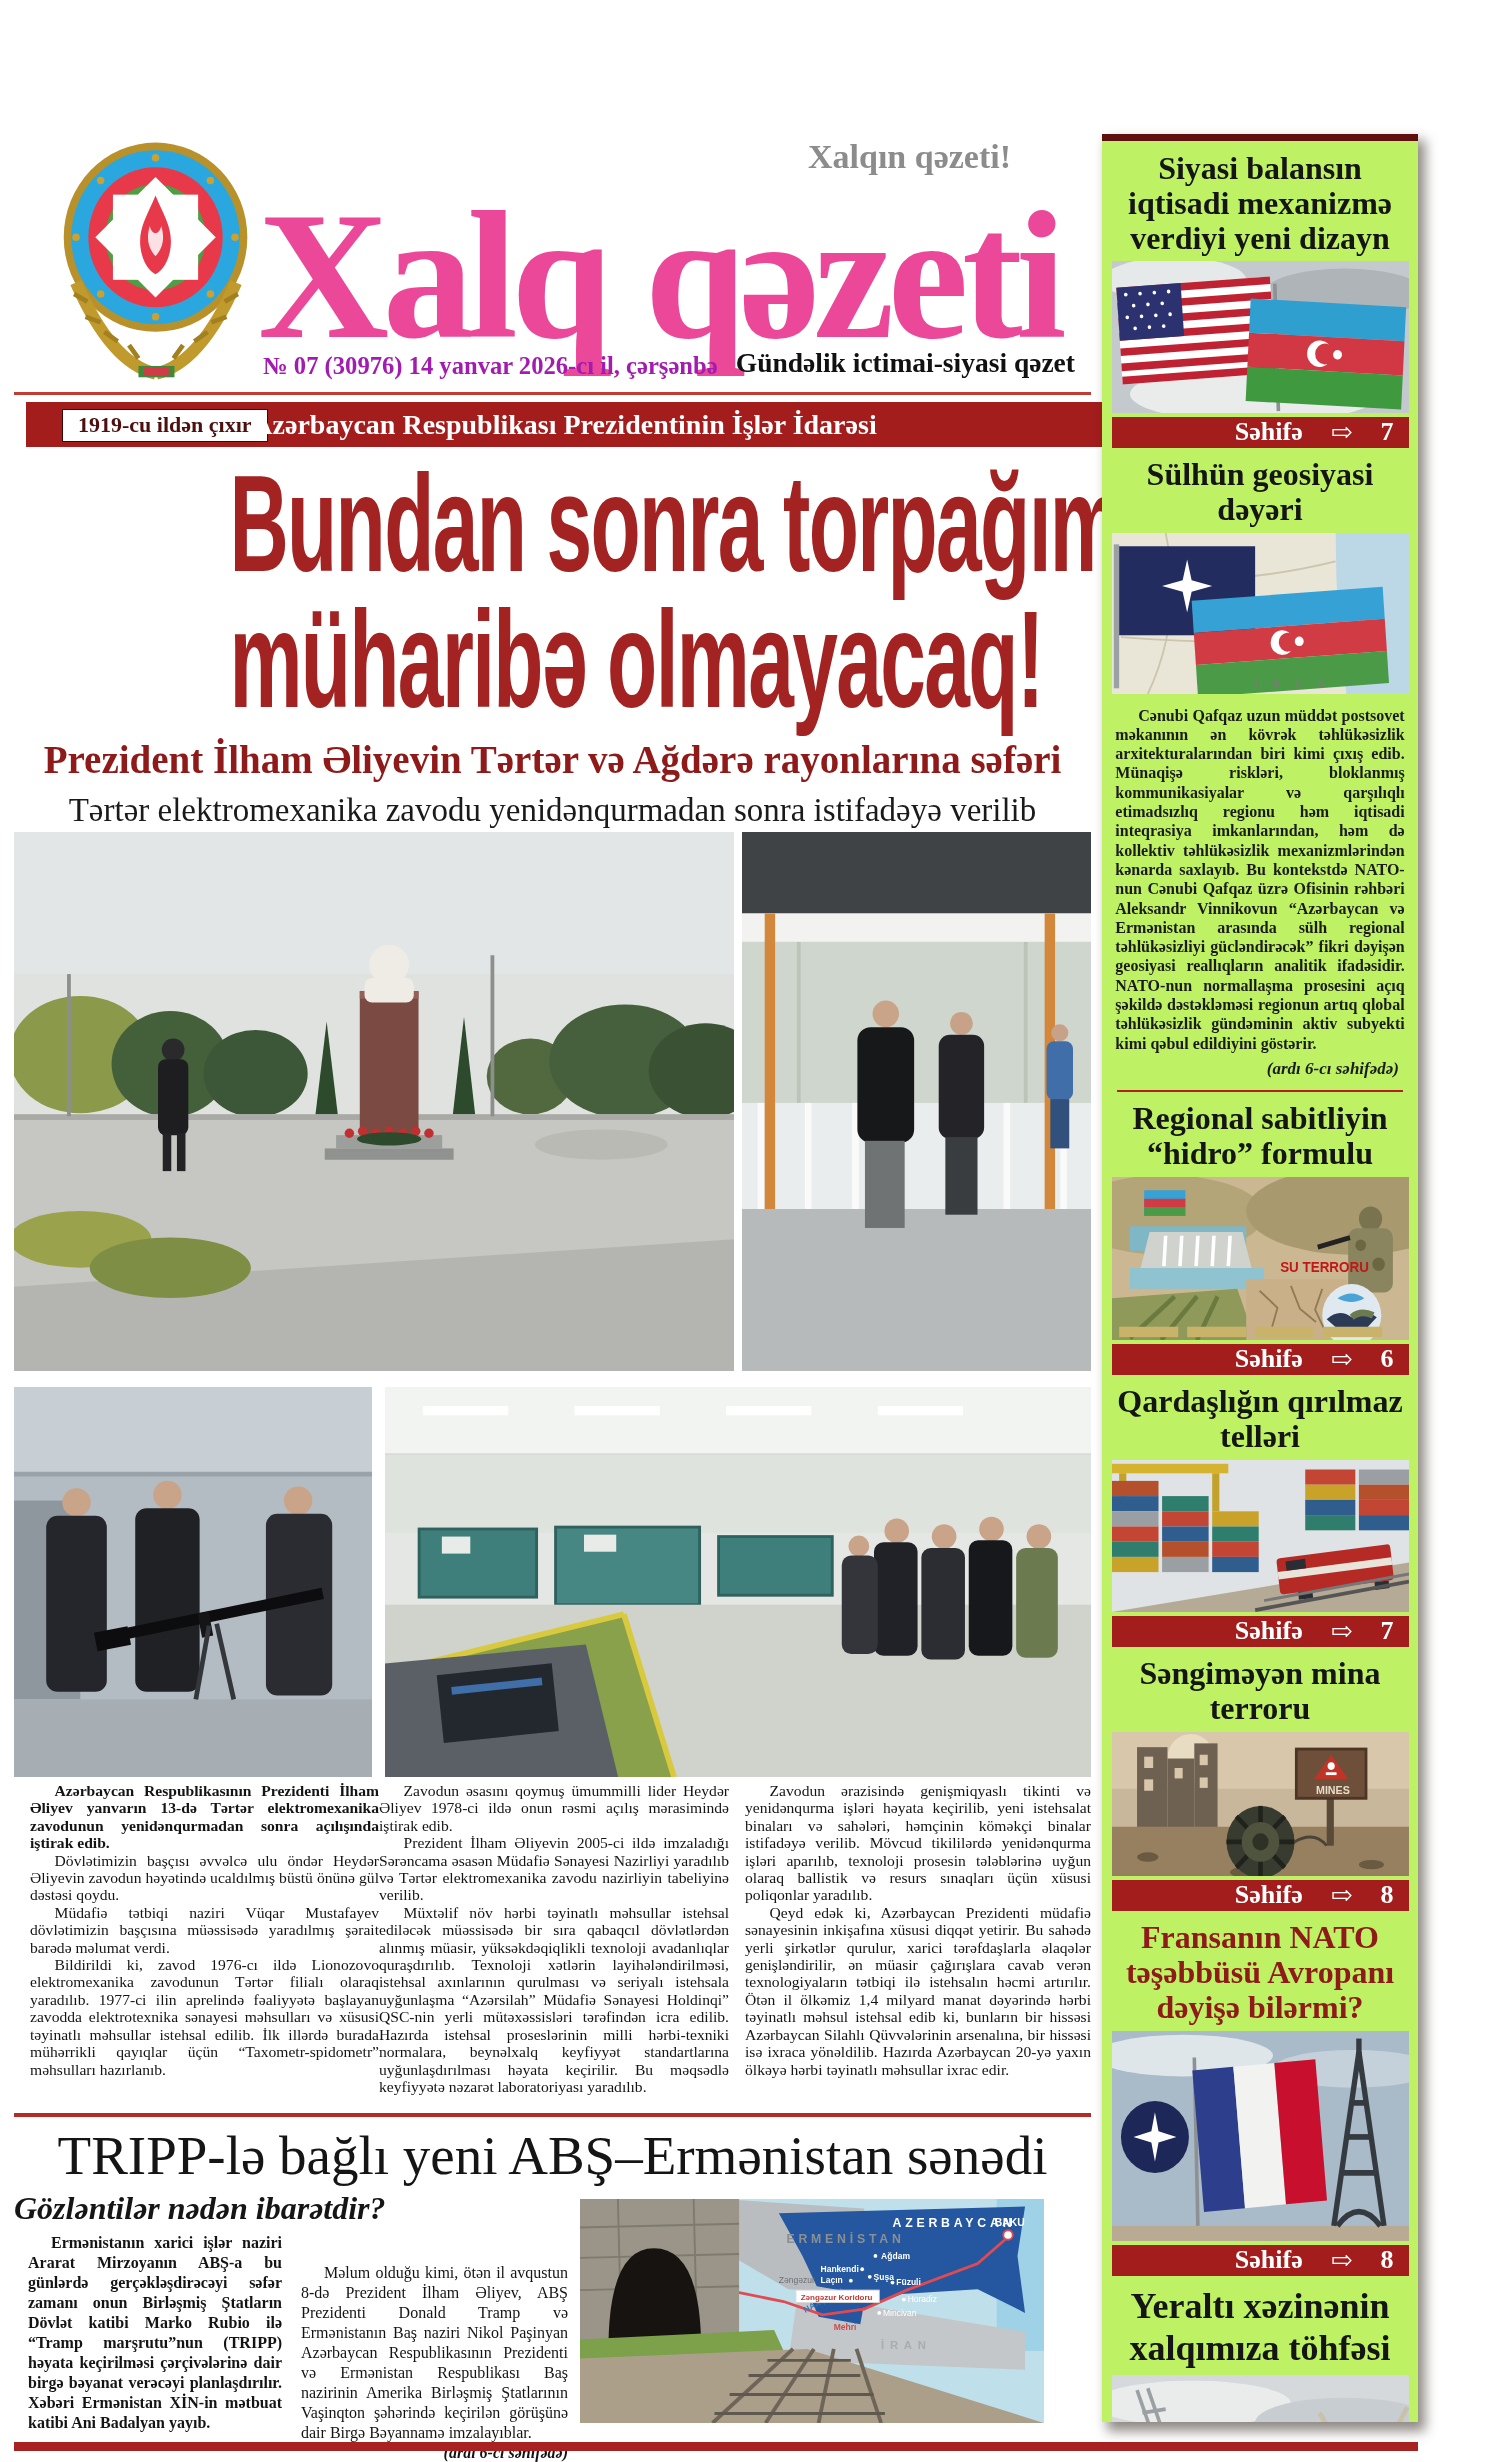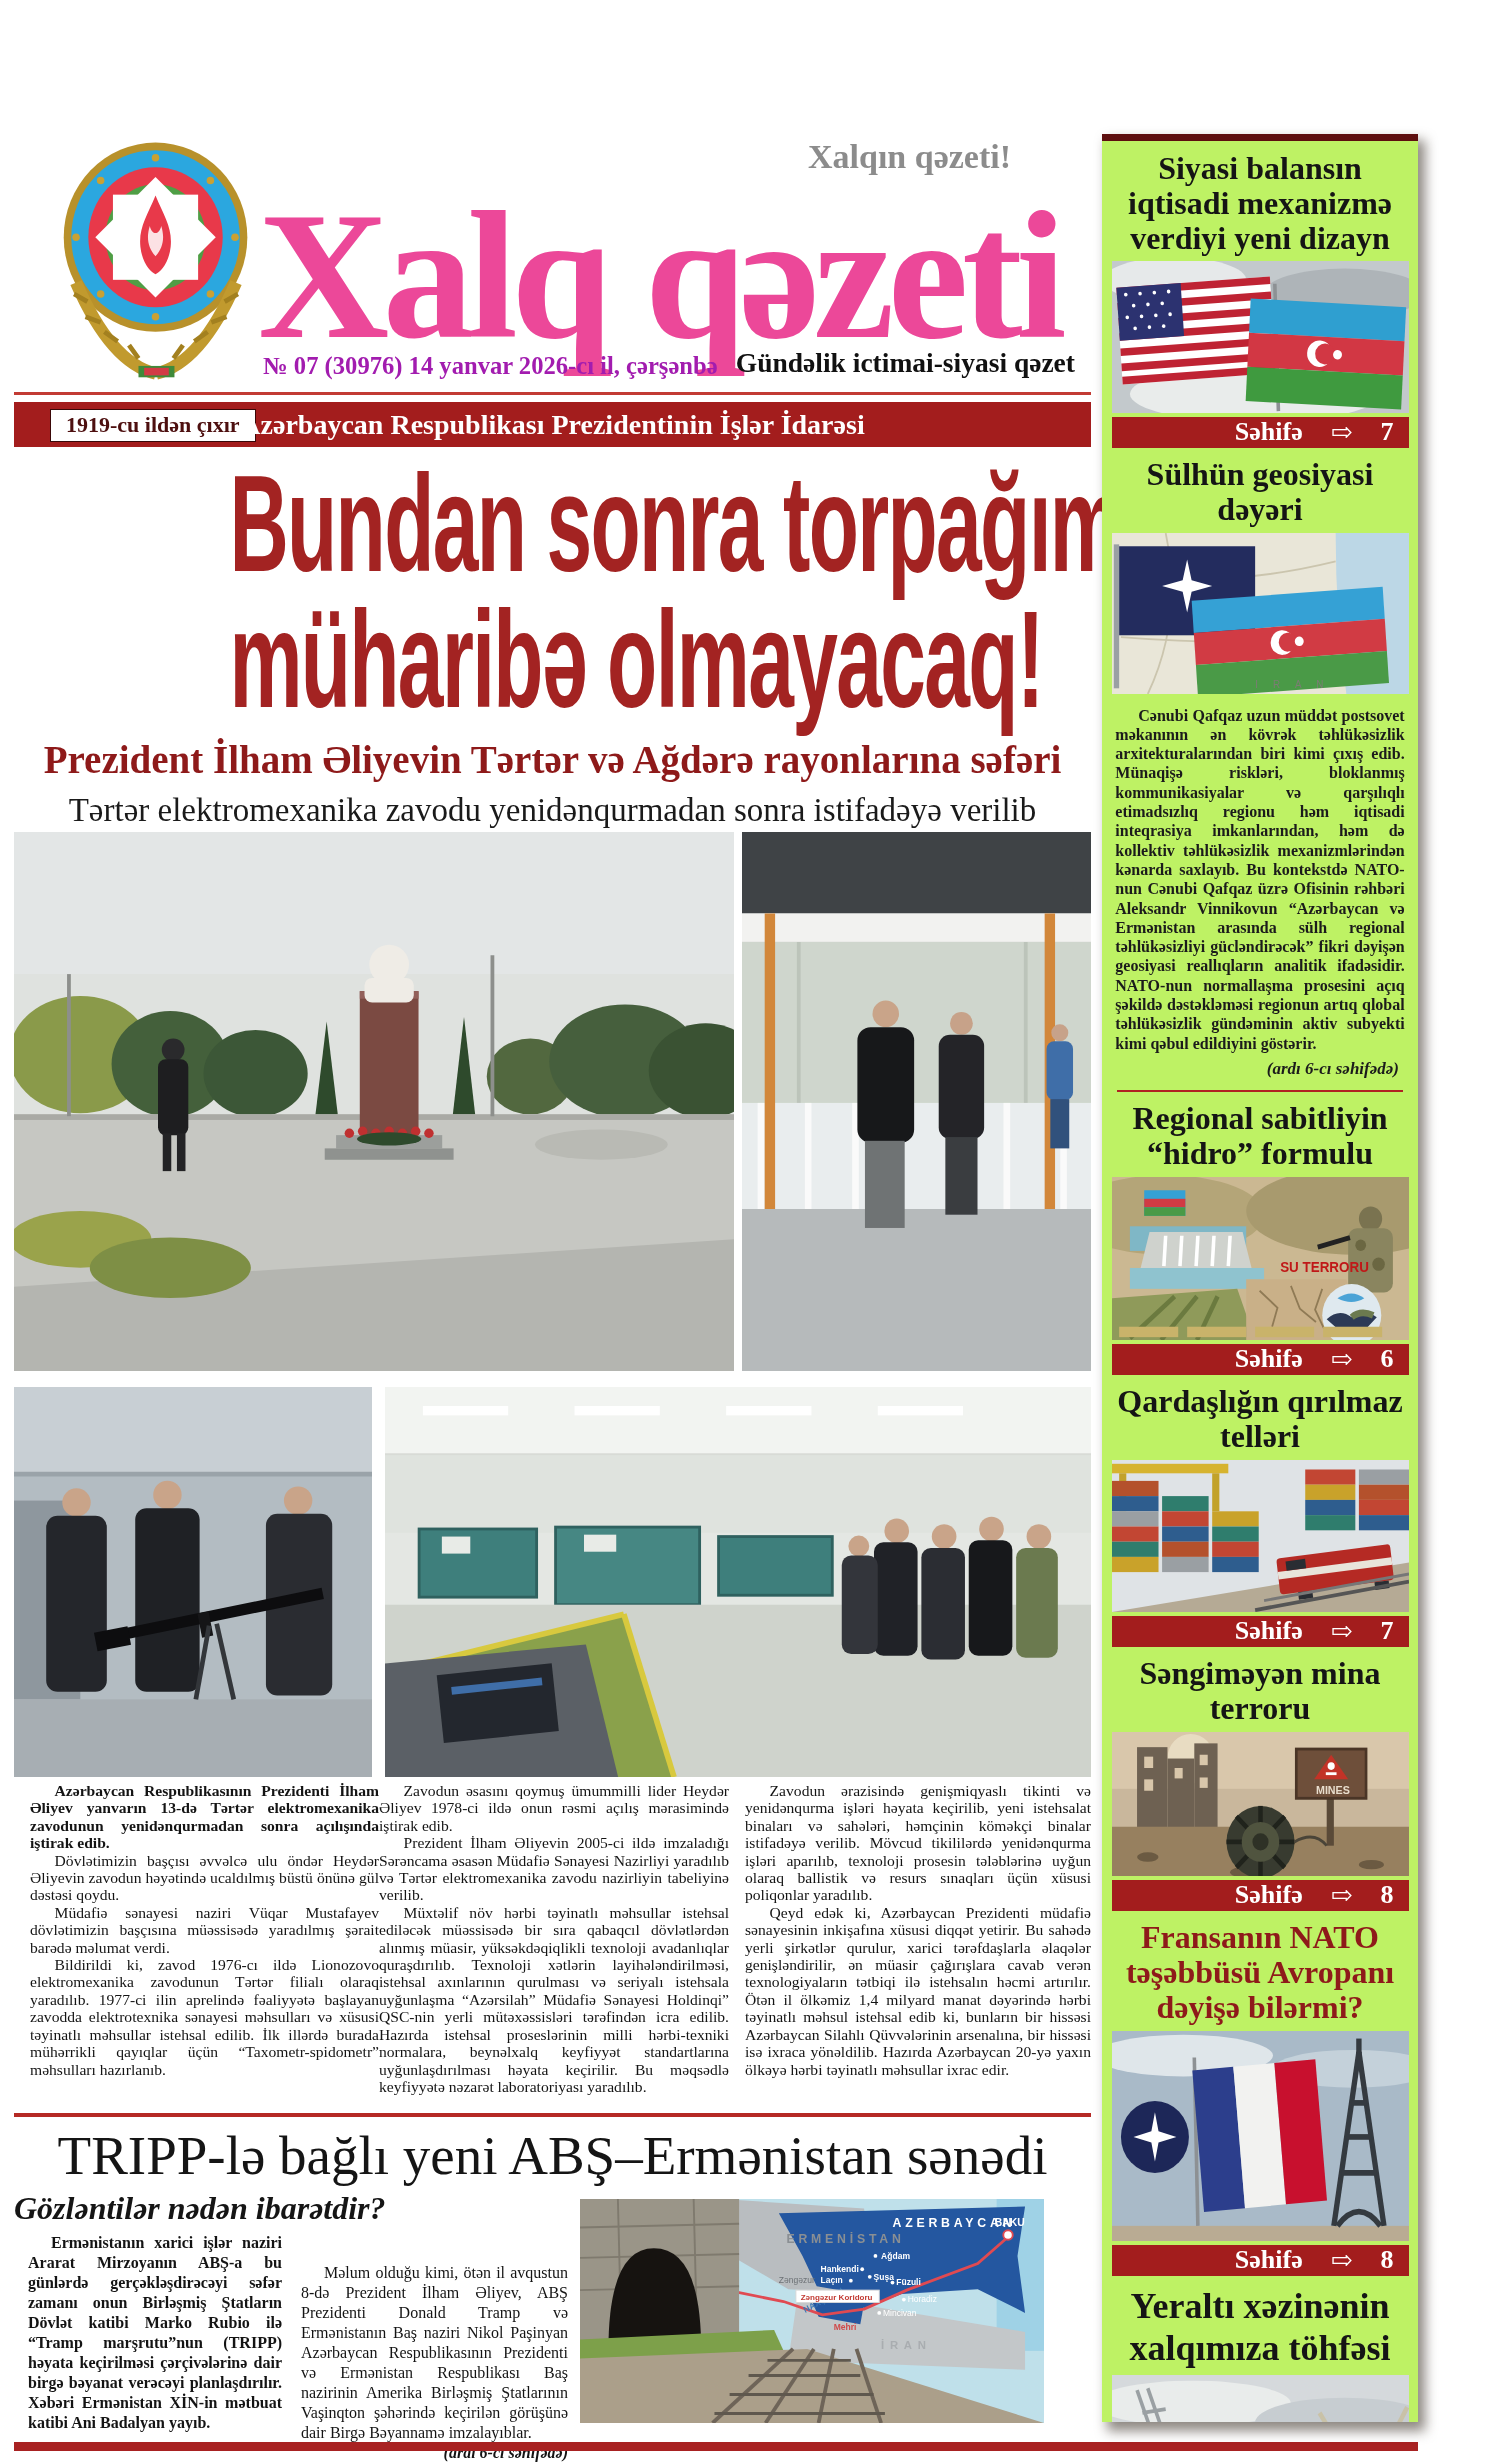--- a/index.html
+++ b/index.html
@@ -7,21 +7,21 @@
         font-family:"Liberation Serif","DejaVu Serif",serif;}
   .abs{position:absolute;}
   
   .emblem{left:59px;top:131px;width:194px;height:256px;}
   .mast-title{left:258px;top:167px;width:833px;height:227px;font-weight:700;font-size:182px;
               line-height:218px;letter-spacing:-6.6px;color:#ec4899;white-space:nowrap;}
   .tagline{left:808px;top:138px;font-weight:700;font-size:34px;color:#8c8c8c;}
   .issue-line{left:263px;top:352px;font-weight:700;font-size:24.6px;color:#a21caf;}
   .mast-sub{top:347px;right:417px;font-weight:700;font-size:27.5px;color:#111;}
   .rule-thin{left:14px;top:392px;width:1077px;height:2.8px;background:#c23b34;}
-  .red-bar{left:14px;top:402px;width:1077px;height:45px;background:#a31d1d;}
+  .red-bar{left:26px;top:402px;width:1077px;height:45px;background:#a31d1d;}
   .since-box{position:absolute;left:36px;top:6.6px;background:#fff;border:0.9px solid #3a0808;
              padding:2.8px 15px;font-weight:700;font-size:22px;color:#4d0f0f;}
   .red-bar-title{position:absolute;left:0;top:0;width:100%;height:45px;display:flex;align-items:center;
                  justify-content:center;color:#fff;font-weight:700;font-size:28px;}
   
   .hl-line{left:14px;width:1077px;height:142px;text-align:center;white-space:nowrap;
            font-family:"Liberation Sans","DejaVu Sans",sans-serif;font-weight:700;font-size:137px;
            line-height:142px;color:#a32322;letter-spacing:-2.8px;transform:scaleX(.6);transform-origin:50% 50%;}
   .hl1{top:453px;} .hl2{top:589px;}
   .subhead{left:14px;top:737px;width:1077px;text-align:center;font-weight:700;font-size:39px;color:#8e1a1a;}
@@ -242,21 +242,21 @@
       </g>
       <polygon points="0,292 212,272 246,412 0,412" fill="#5b6066"></polygon>
       <rect x="58" y="298" width="122" height="72" fill="#23272e" transform="rotate(-6 119 334)"></rect>
       <rect x="70" y="312" width="96" height="8" fill="#3f6ea8" transform="rotate(-6 118 316)"></rect>
     </svg>
   </div>
 
   <div id="col1" class="abs col">
     <p class="lead-par">Azərbaycan Respublikasının Prezidenti İlham Əliyev yanvarın 13-də Tərtər elektromexanika zavodunun yenidənqurmadan sonra açılışında iştirak edib.</p>
     <p>Dövlətimizin başçısı əvvəlcə ulu öndər Heydər Əliyevin zavodun həyətində ucaldılmış büstü önünə gül dəstəsi qoydu.</p>
-    <p>Müdafiə sənayesi naziri Vüqar Mustafayev dövlətimizin başçısına müəssisədə yaradılmış şərait barədə məlumat verdi.</p>
+    <p>Müdafiə tətbiqi naziri Vüqar Mustafayev dövlətimizin başçısına müəssisədə yaradılmış şərait barədə məlumat verdi.</p>
     <p>Bildirildi ki, zavod 1976-cı ildə Lionozovo elektromexanika zavodunun Tərtər filialı olaraq yaradılıb. 1977-ci ilin aprelində fəaliyyətə başlayan zavodda elektrotexnika sənayesi məhsulları və xüsusi təyinatlı məhsullar istehsal edilib. İlk illərdə burada mühərrikli qayıqlar üçün “Taxometr-spidometr” məhsulları hazırlanıb.</p>
   </div>
   <div id="col2" class="abs col">
     <p>Zavodun əsasını qoymuş ümummilli lider Heydər Əliyev 1978-ci ildə onun rəsmi açılış mərasimində iştirak edib.</p>
     <p>Prezident İlham Əliyevin 2005-ci ildə imzaladığı Sərəncama əsasən Müdafiə Sənayesi Nazirliyi yaradılıb və Tərtər elektromexanika zavodu nazirliyin tabeliyinə verilib.</p>
     <p>Müxtəlif növ hərbi təyinatlı məhsullar istehsal ediləcək müəssisədə bir sıra qabaqcıl dövlətlərdən alınmış müasir, yüksəkdəqiqlikli texnoloji avadanlıqlar quraşdırılıb. Texnoloji xətlərin layihələndirilməsi, istehsal axınlarının qurulması və seriyalı istehsala uyğunlaşma “Azərsilah” Müdafiə Sənayesi Holdinqi” QSC-nin yerli mütəxəssisləri tərəfindən icra edilib. Hazırda istehsal proseslərinin milli hərbi-texniki normalara, beynəlxalq keyfiyyət standartlarına uyğunlaşdırılması həyata keçirilir. Bu məqsədlə keyfiyyətə nəzarət laboratoriyası yaradılıb.</p>
   </div>
   <div id="col3" class="abs col">
     <p>Zavodun ərazisində genişmiqyaslı tikinti və yenidənqurma işləri həyata keçirilib, yeni istehsalat binaları və sahələri, həmçinin köməkçi binalar istifadəyə verilib. Mövcud tikililərdə yenidənqurma işləri aparılıb, texnoloji prosesin tələblərinə uyğun olaraq ballistik və resurs sınaqları üçün xüsusi poliqonlar yaradılıb.</p>
     <p>Qeyd edək ki, Azərbaycan Prezidenti müdafiə sənayesinin inkişafına xüsusi diqqət yetirir. Bu sahədə yerli şirkətlər qurulur, xarici tərəfdaşlarla əlaqələr genişləndirilir, ən müasir çağırışlara cavab verən texnologiyaların tətbiqi ilə istehsalın həcmi artırılır. Ötən il ölkəmiz 1,4 milyard manat dəyərində hərbi təyinatlı məhsul istehsal edib ki, bunların bir hissəsi Azərbaycan Silahlı Qüvvələrinin arsenalına, bir hissəsi isə ixraca yönəldilib. Hazırda Azərbaycan 20-yə yaxın ölkəyə hərbi təyinatlı məhsullar ixrac edir.</p>

